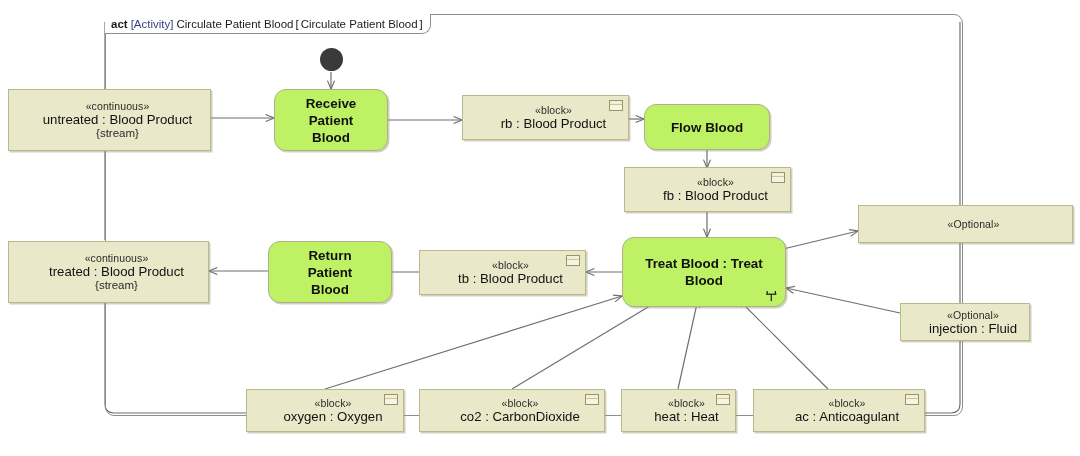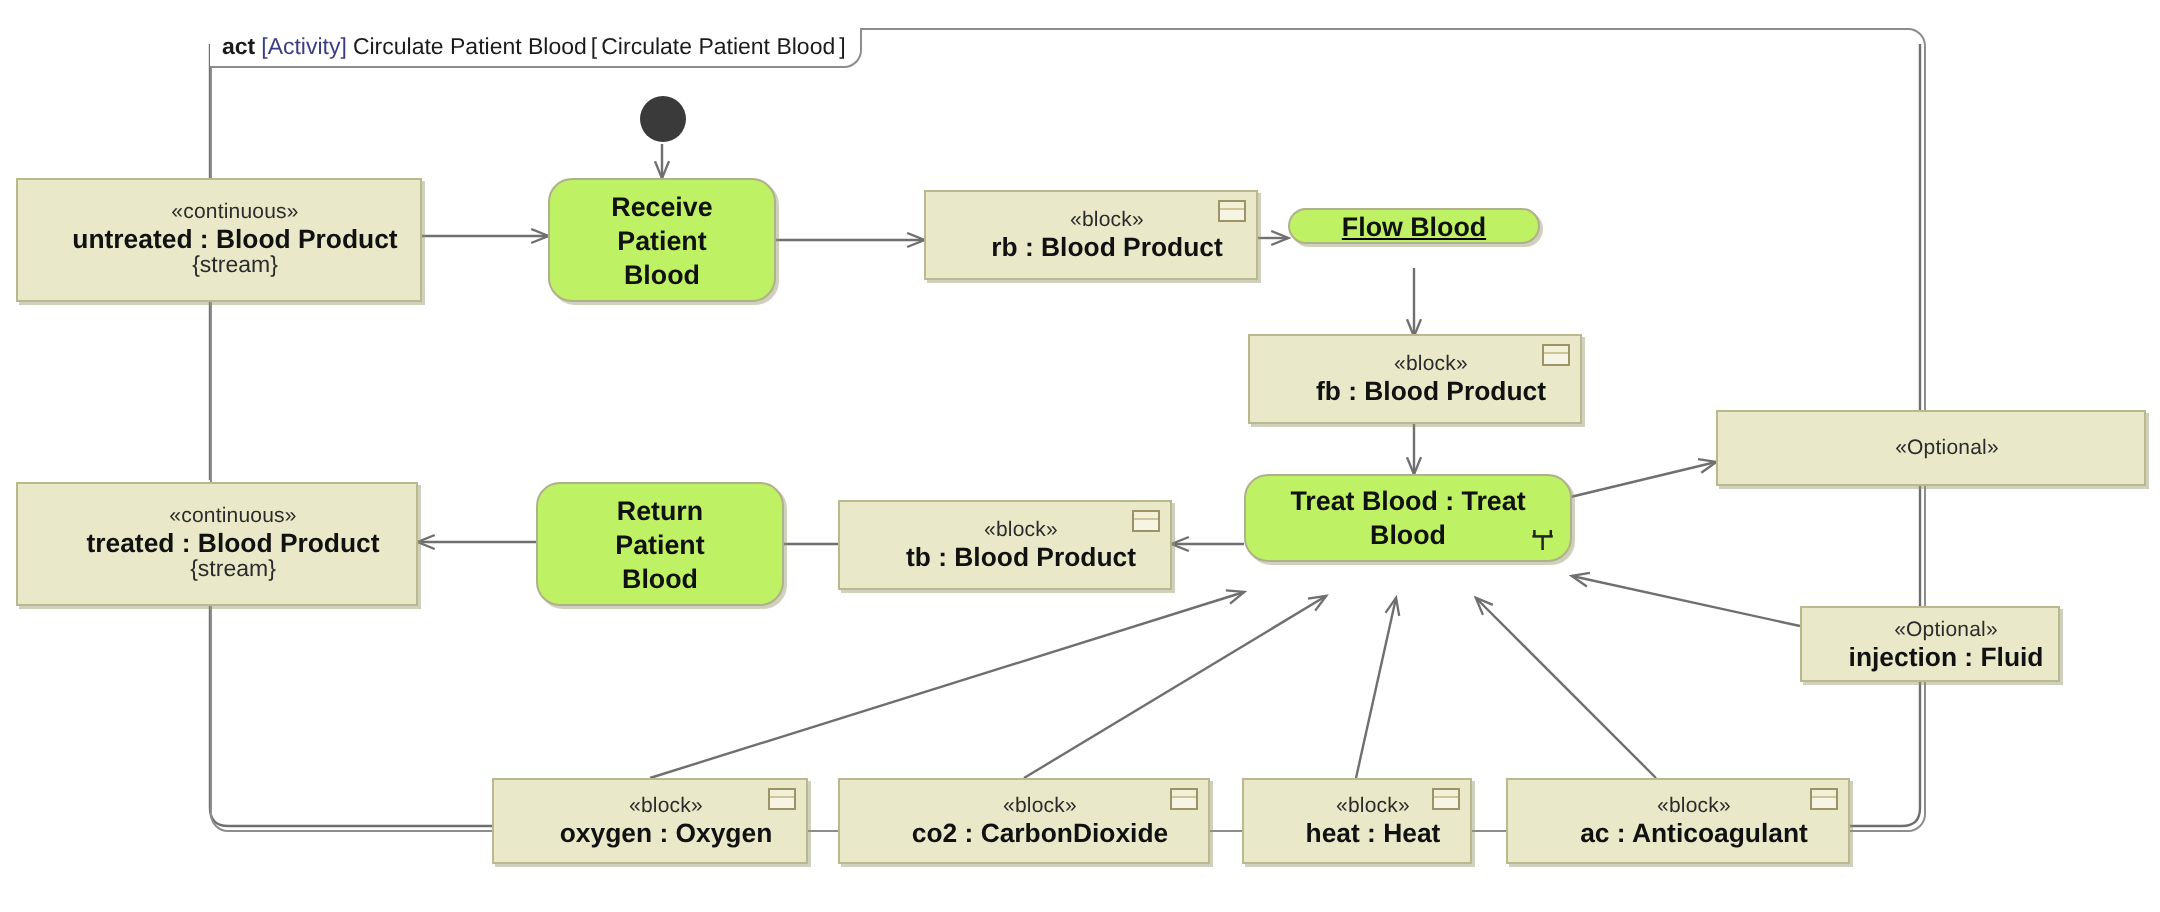--- a/index.html
+++ b/index.html
@@ -38,21 +38,21 @@
     background:#e9e9c9;
     border:1.1px solid #b9b98d;
     box-shadow:1.5px 1.5px 0 rgba(150,150,110,.45);
     display:flex;flex-direction:column;align-items:center;justify-content:center;padding-left:16px;
   }
   .onode .stereo{
     font-size:10.5px;color:#2b2b2b;line-height:12px;
     letter-spacing:.1px;
   }
   .onode .nm{
-    font-size:13.2px;font-weight:bold;color:#111111;line-height:15px;
+    font-size:13.2px;font-weight:normal;color:#111111;line-height:15px;
     white-space:nowrap;
   }
   .onode .adorn{
     font-size:11.5px;color:#2b2b2b;line-height:13px;
   }
   .onode.tall .nm{margin-top:0px;}
 
   
   .blkicon{
     position:absolute;right:5px;top:4px;
@@ -213,25 +213,25 @@
     <span class="stereo">«block»</span>
     <span class="nm">ac : Anticoagulant</span>
   </div>
 
   <div class="anode" style="left:274px;top:89px;width:114px;height:62px;">
     <span class="lbl">Receive
 Patient
 Blood</span>
   </div>
 
-  <div class="anode" style="left:644px;top:104px;width:126px;height:18px;text-decoration:underline;">
+  <div class="anode" style="left:644px;top:104px;width:126px;height:46px;">
     <span class="lbl">Flow Blood</span>
   </div>
 
-  <div class="anode" style="left:622px;top:237px;width:164px;height:44px;">
+  <div class="anode" style="left:622px;top:237px;width:164px;height:70px;">
     <span class="lbl">Treat Blood : Treat
 Blood</span>
     <svg class="rake" viewBox="0 0 13 12" xmlns="http://www.w3.org/2000/svg">
       <g stroke="#222" stroke-width="1.25" fill="none">
         <line x1="1.2" y1="4.2" x2="11.4" y2="4.2"></line>
         <line x1="2.2" y1="1.0" x2="2.2" y2="4.2"></line>
         <line x1="6.3" y1="4.2" x2="6.3" y2="11.0"></line>
         <line x1="10.4" y1="1.0" x2="10.4" y2="4.2"></line>
       </g>
     </svg>

